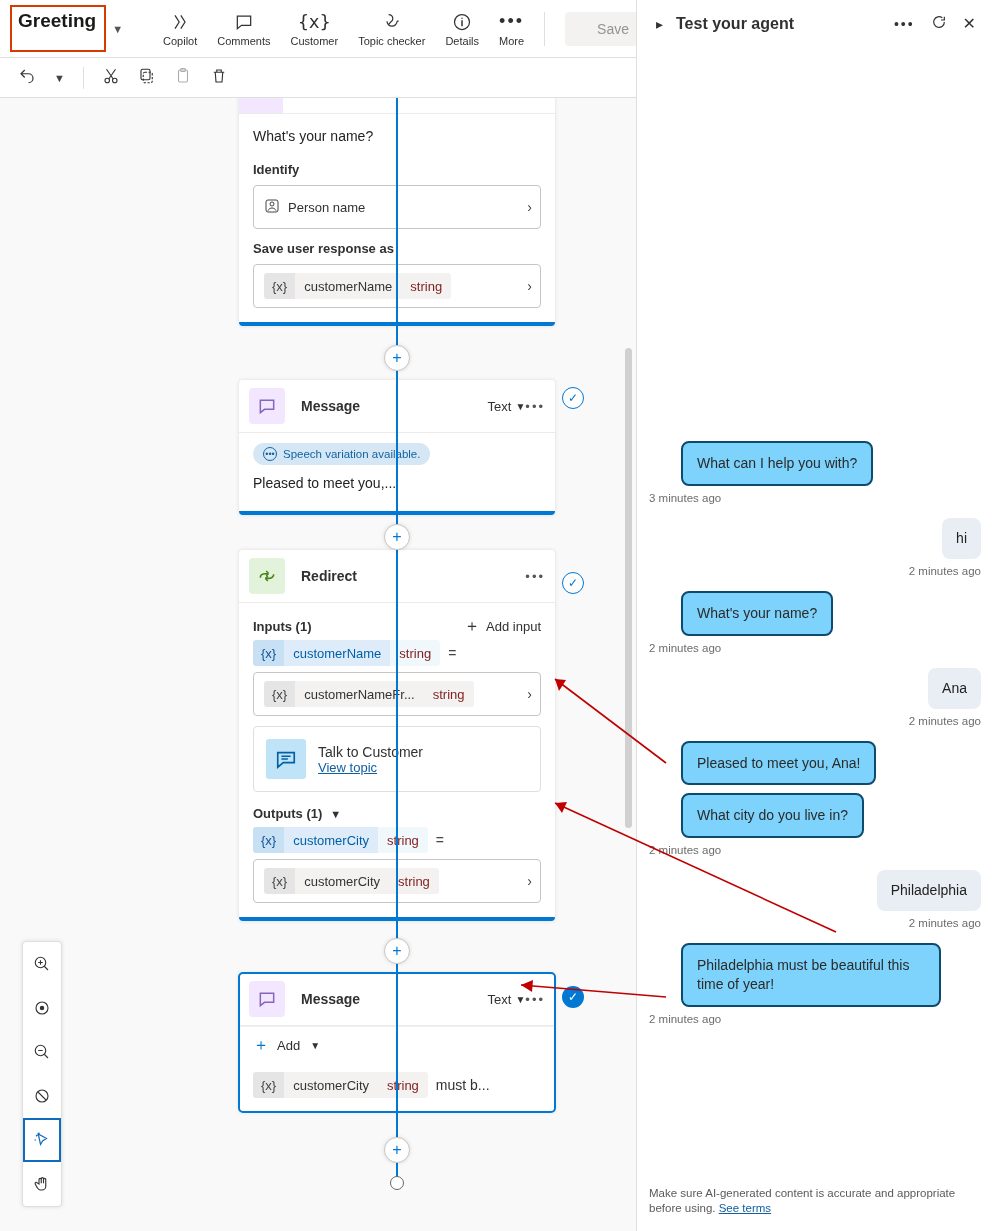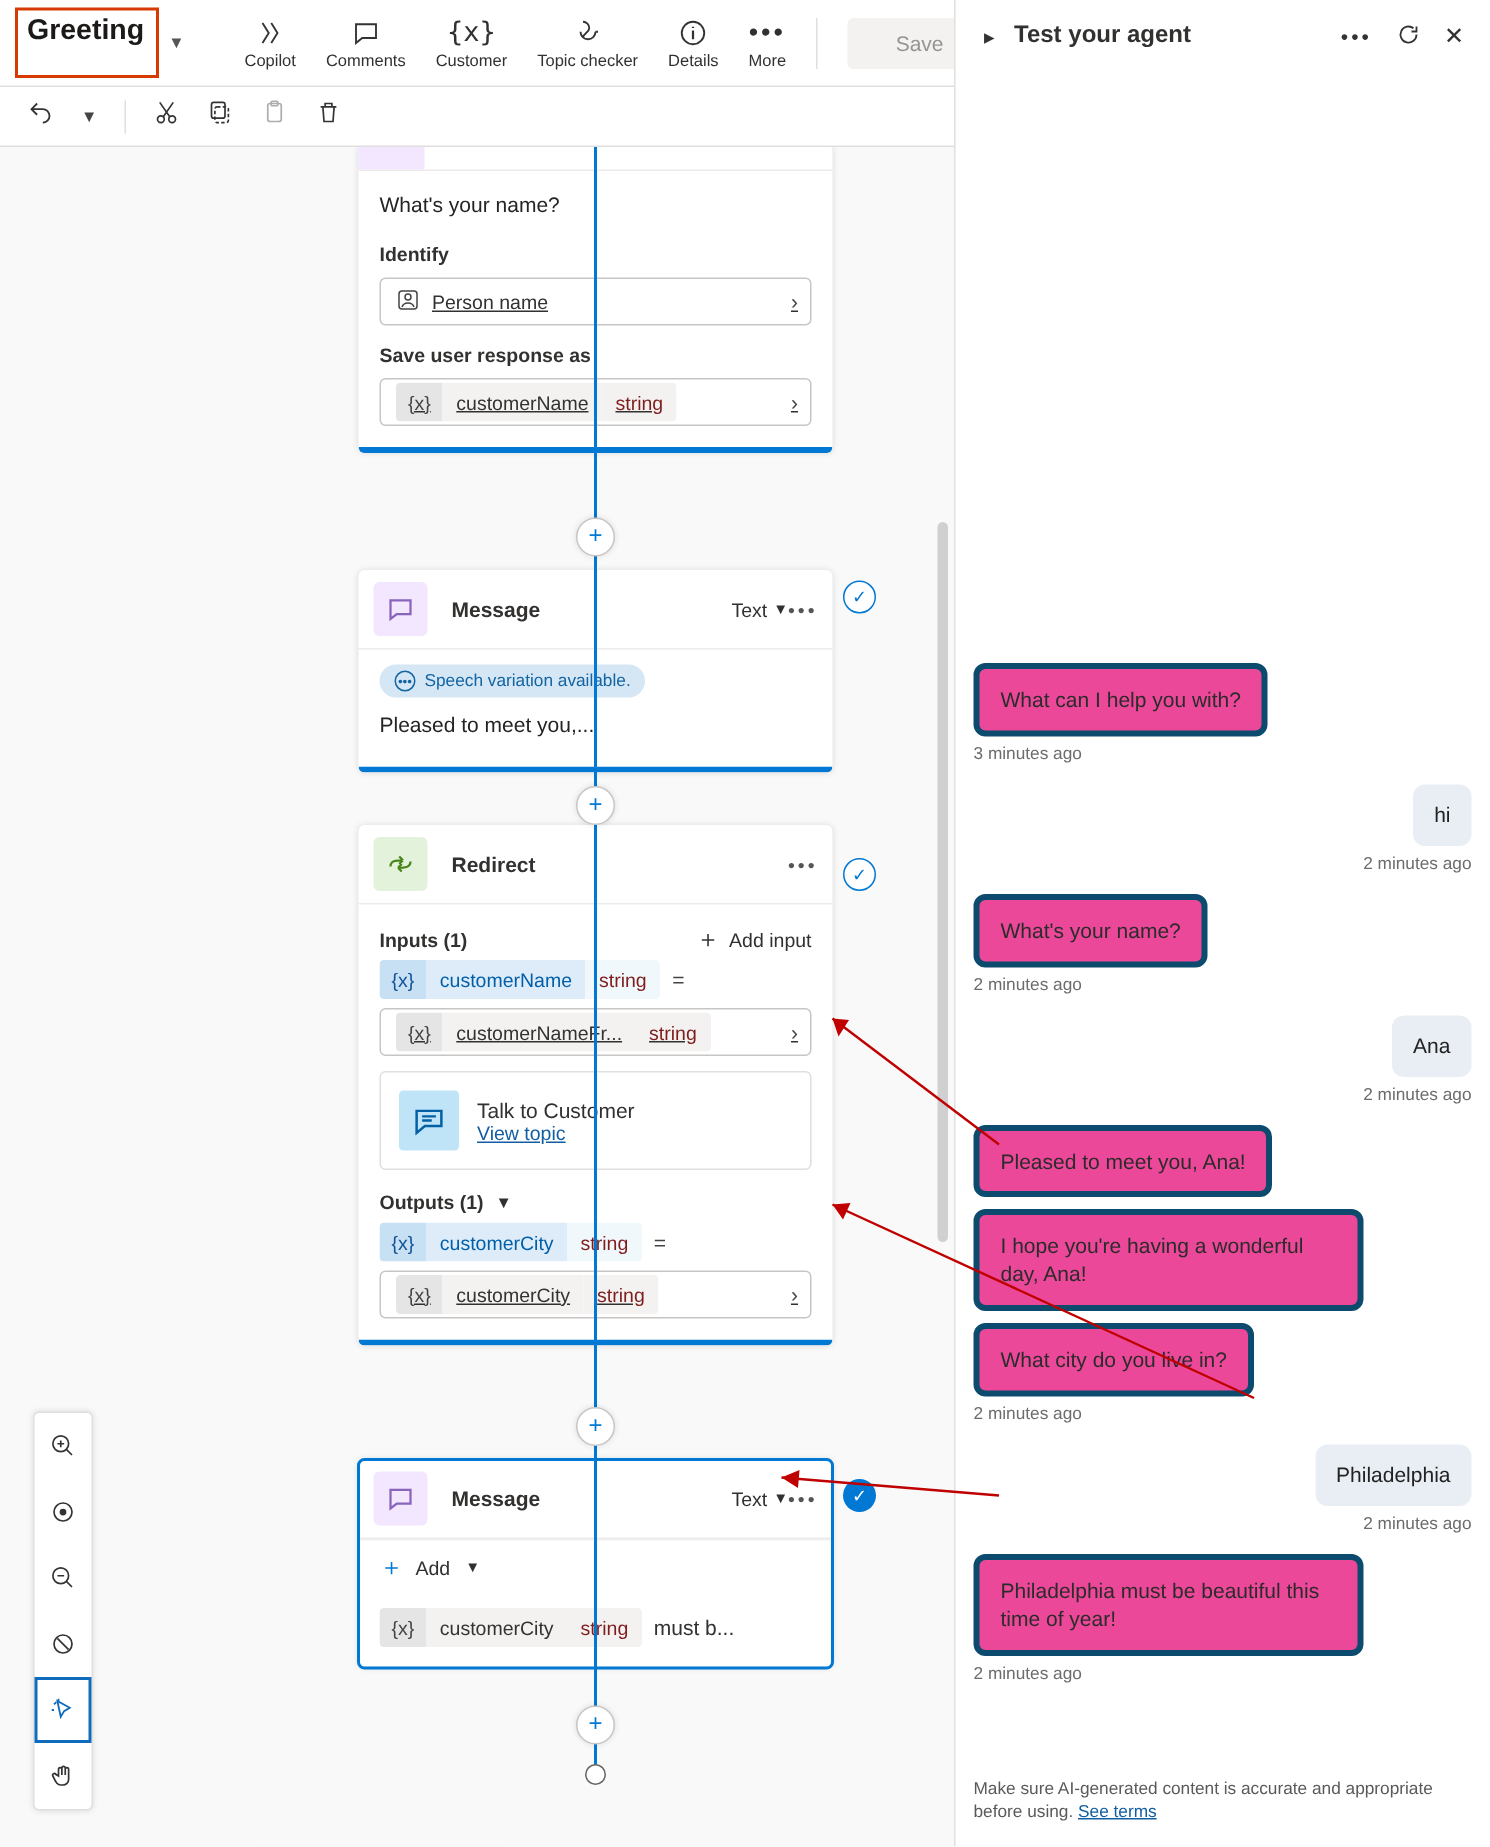--- a/index.html
+++ b/index.html
@@ -26,21 +26,21 @@
   .node-bb { border-bottom: 4px solid #0078d4; }
   .node-sel { outline: 2px solid #0078d4; outline-offset: -1px; }
   .node-header { display: flex; align-items: center; padding: 8px 10px; gap: 10px; }
   .node-icon-purple { width: 36px; height: 36px; background: #f3e6ff; border-radius: 4px; display:flex; align-items:center; justify-content:center; color:#8864bc;}
   .node-icon-green  { width: 36px; height: 36px; background: #e3f3db; border-radius: 4px; display:flex; align-items:center; justify-content:center; color:#48861b;}
   .node-title { font-weight: 600; font-size: 14px; flex: 1; padding-left: 6px; }
   .node-header-right { display: flex; align-items: center; gap: 0; color: #555; font-size: 13px; }
   .hdr-sel { font-size: 13px; color: #323130; display: flex; align-items: center; gap: 4px; cursor:pointer;}
   .node-body { padding: 10px 14px 14px; }
   .section-label { font-weight: 600; font-size: 13px; margin: 12px 0 8px; color: #323130; }
-  .field-row { border: 1px solid #c8c6c4; border-radius: 4px; display: flex; align-items: center; height: 32px; padding: 0 8px 0 10px; gap: 8px; background:#fff;text-decoration:underline; }
+  .field-row { border: 1px solid #c8c6c4; border-radius: 4px; display: flex; align-items: center; height: 44px; padding: 0 8px 0 10px; gap: 8px; background:#fff; }
   .field-row.grayed { background:#fff; }
   .field-row .chev { margin-left:auto; font-size: 14px; color:#444; }
   .var-chip { display: inline-flex; align-items: center; height: 26px; border-radius: 3px; overflow: hidden; font-size: 13px; }
   .var-chip .vx { background: #c7e0f4; padding: 0 8px; height:100%; display:flex; align-items:center; color:#105296;}
   .var-chip.gray .vx { background: #e5e5e5; color:#444;}
   .var-chip .vn { padding: 0 9px; height:100%; display:flex; align-items:center; color:#005faa; background:#deecf9;}
   .var-chip.gray .vn { background:#f3f2f1; color:#333;}
   .var-chip .vt { padding: 0 9px; height:100%; display:flex; align-items:center; color:#7f1d1d; background:#f0f8fb;}
   .var-chip.gray .vt { background:#f3f2f1;}
   .speech-badge { display:inline-flex; align-items:center; gap:6px; background:#d5e6f4; color:#1264a3; font-size:11.5px; padding:4px 10px; border-radius:12px; margin-bottom:6px;}
@@ -63,21 +63,21 @@
 
   
   .rp-header { display:flex; align-items:center; padding:14px 14px 14px 16px; gap:10px; border-bottom:0;}
   .rp-title { font-weight:700; font-size:16px; flex:1;}
   .rp-icon { font-size:14px; color:#333; cursor:pointer; padding:0 3px;}
   .chat-scroll { flex:1; overflow:auto; padding: 0 12px;}
   .chat-row { display:flex; flex-direction:column; margin-top:14px;}
   .chat-row.bot { align-items:flex-start;}
   .chat-row.user { align-items:flex-end;}
   .bubble { max-width: 260px; padding: 11px 14px; border-radius:8px; font-size:14px; line-height:1.35;}
-  .bubble.bot { background:#ec4899; border:4px solid #0c4a6e; color:#2b2b2b;}
+  .bubble.bot { background:#7dd3fc; border:2px solid #0c4a6e; color:#2b2b2b;margin-left:32px;}
   .bubble.user { background:#e9eef4; color:#222;}
   .ts { font-size:11.5px; color:#6c6c6c; margin-top:6px;}
   .chat-input-wrap { padding: 10px 12px 0;}
   .chat-input-box { border:1px solid #cfcfcf; border-radius:6px; padding:10px 12px 6px; position:relative;}
   .chat-placeholder { color:#8d8c8b; font-size:14px; min-height:38px;}
   .chat-input-bottom { display:flex; align-items:center; justify-content:space-between; font-size:11px; color:#8d8c8b; margin-top:4px;}
   .send-ic { font-size:18px; color:#333;}
   .disclaimer { font-size:11.5px; color:#5a5a5a; padding:10px 12px 14px; line-height:1.35;}
   .disclaimer a { color:#115ea3;}
 
@@ -417,23 +417,20 @@
         <div class="ts">2 minutes ago</div>
       </div>
       <div class="chat-row user">
         <div class="bubble user">Ana</div>
         <div class="ts">2 minutes ago</div>
       </div>
       <div class="chat-row bot">
         <div class="bubble bot">Pleased to meet you, Ana!</div>
       </div>
       <div class="chat-row bot" style="margin-top: 8px;">
-        <div class="bubble bot">I hope you're having a wonderful day, Ana!</div>
-      </div>
-      <div class="chat-row bot" style="margin-top: 8px;">
         <div class="bubble bot">What city do you live in?</div>
         <div class="ts">2 minutes ago</div>
       </div>
       <div class="chat-row user">
         <div class="bubble user">Philadelphia</div>
         <div class="ts">2 minutes ago</div>
       </div>
       <div class="chat-row bot">
         <div class="bubble bot">Philadelphia must be beautiful this time of year!</div>
         <div class="ts">2 minutes ago</div>

